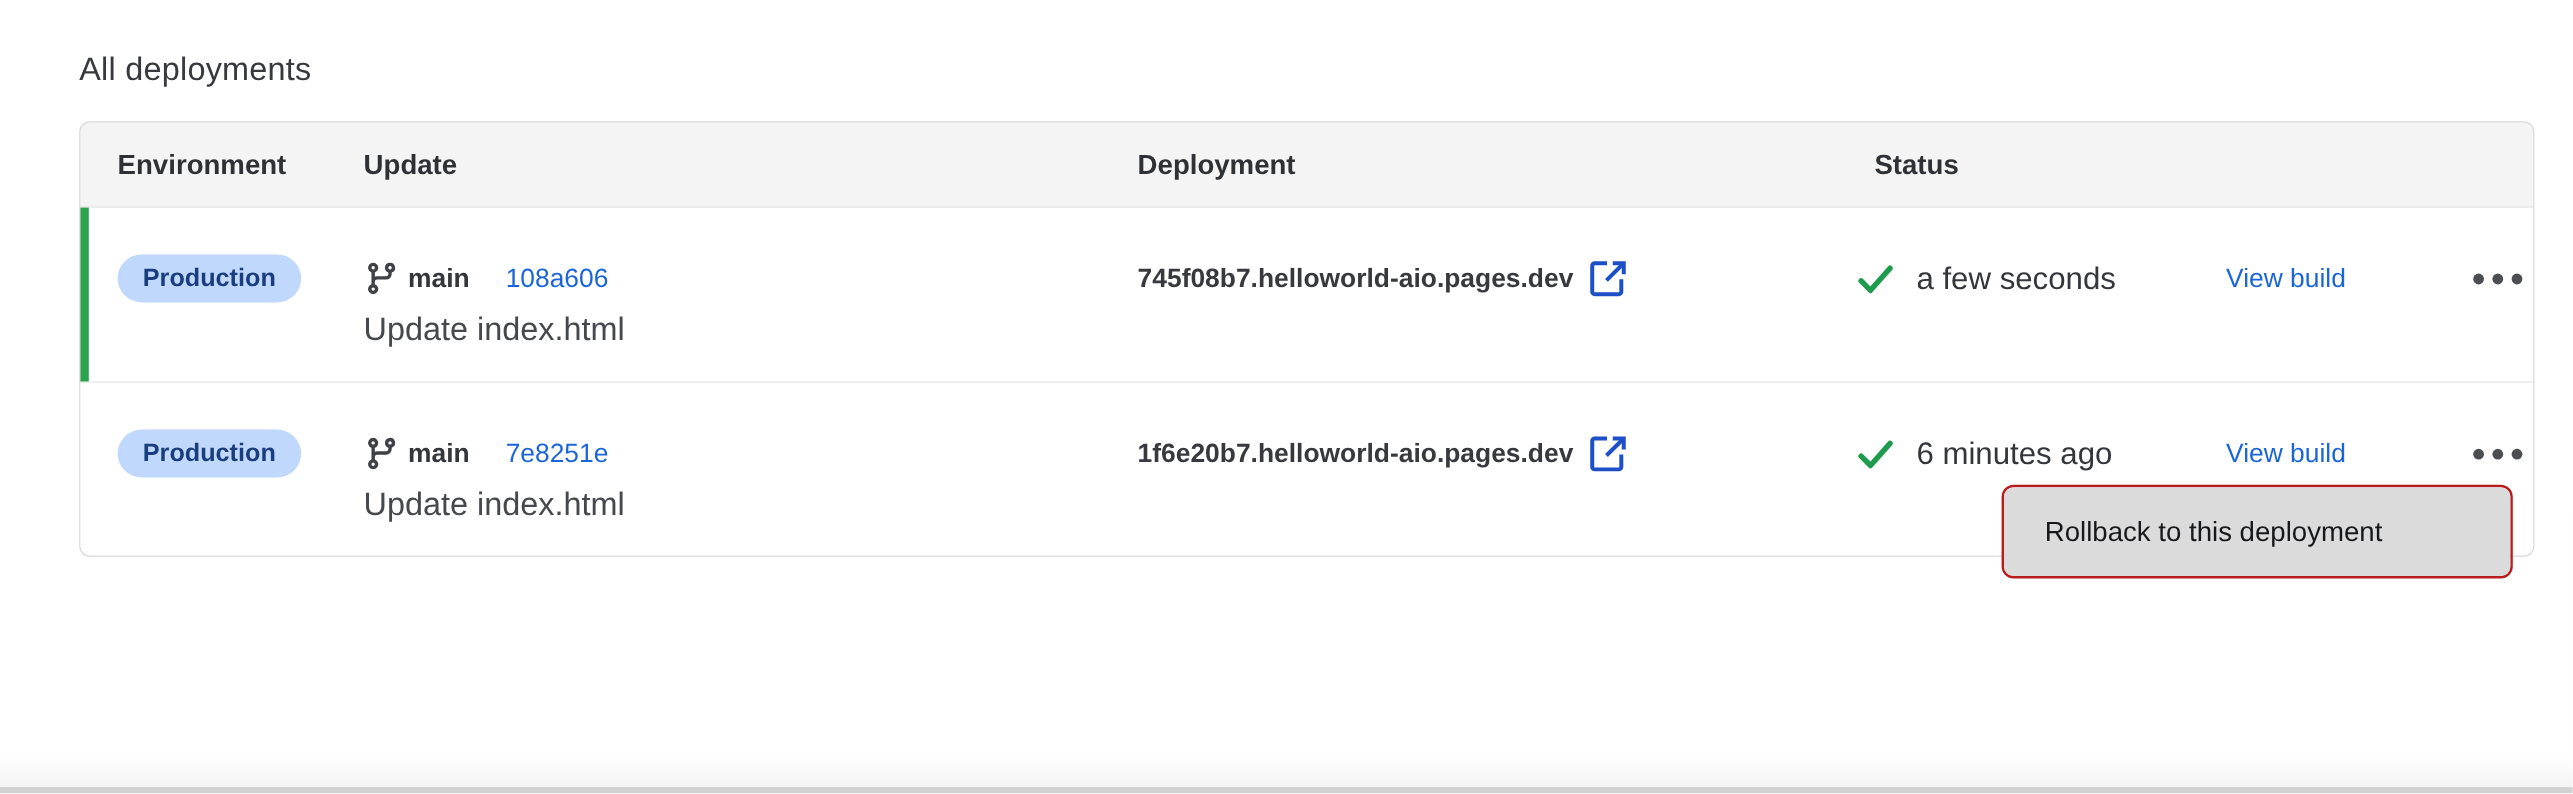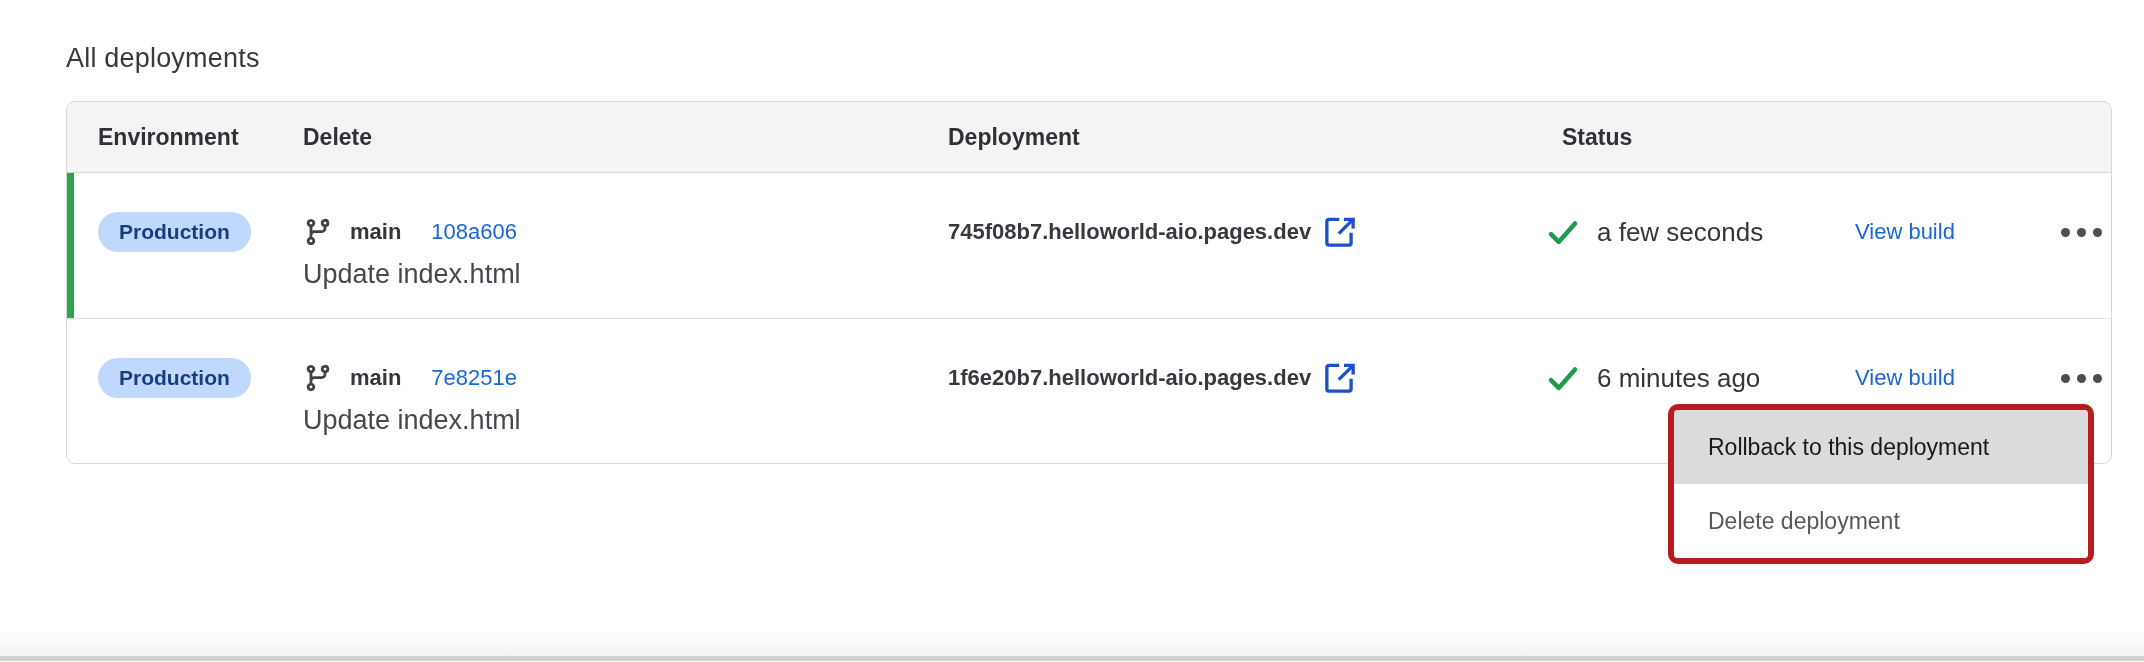--- a/index.html
+++ b/index.html
@@ -63,21 +63,21 @@
   .badge {
     display: inline-flex; align-items: center;
     height: 40px; padding: 0 21px;
     background: #BFD8FB; color: #1A3D80;
     font-size: 21px; font-weight: 700;
     border-radius: 20px;
   }
 
   .src-line1 { gap: 0; }
   .branch-icon-wrap { display: inline-flex; width: 30px; height: 30px; }
-  .branch-name { font-size: 22px; font-weight: 700; color: #33363A; margin-left: 17px; }
+  .branch-name { font-size: 22px; font-weight: 700; color: #33363A; margin-left: 7px; }
   .commit-link { font-size: 22px; color: #1A66D9; margin-left: 30px; text-decoration: none; cursor: pointer; }
   .commit-msg { margin-top: 7px; font-size: 27px; color: #45484D; }
 
   .deploy-link { display: inline-flex; align-items: center; gap: 10px; text-decoration: none; cursor: pointer; font-weight: bold; }
   .deploy-url { font-size: 22px; color: #37393E; }
   .extlink-wrap { display: inline-flex; width: 38px; height: 38px; }
 
   .status-cell { display: flex; align-items: center; gap: 17px; }
   .check-wrap { display: inline-flex; width: 34px; height: 34px; }
   .status-text { font-size: 26px; color: #33363A; }
@@ -89,21 +89,21 @@
     background: none; border: none; cursor: pointer;
     padding: 10px 4px;
   }
   .dot { width: 9px; height: 9px; border-radius: 50%; background: #4B4E53; }
 
   
   .context-menu {
     position: absolute; left: 1668px; top: 404px;
     width: 426px;
     background: #ffffff;
-    border: 6px solid #b91c1c;
+    border: 2px solid #b91c1c;
     border-radius: 10px;
     overflow: hidden;
     z-index: 10;
   }
   .menu-item {
     height: 74px;
     display: flex; align-items: center;
     padding-left: 34px;
     font-size: 23px; color: #55585C;
     cursor: pointer;
@@ -125,21 +125,21 @@
 <body>
 
 <div class="page">
 
   <h1 class="page-title">All deployments</h1>
 
   <div class="deploy-table">
 
     <div class="tbl-grid tbl-header">
       <div class="th">Environment</div>
-      <div class="th">Delete</div>
+      <div class="th">Update</div>
       <div class="th">Deployment</div>
       <div class="th th-status">Status</div>
       <div class="th"></div>
       <div class="th"></div>
     </div>
 
     <div class="tbl-grid row">
       <div class="current-bar"></div>
 
       <div class="cell">
@@ -265,19 +265,18 @@
               <span class="dot"></span>
           </button>
         </div>
       </div>
     </div>
 
   </div>
 
   <div class="context-menu">
     <div class="menu-item highlighted">Rollback to this deployment</div>
-    <div class="menu-item">Delete deployment</div>
   </div>
 
   <div class="bottom-fade"></div>
   <div class="bottom-line"></div>
 
 </div>
 
 </body></html>

